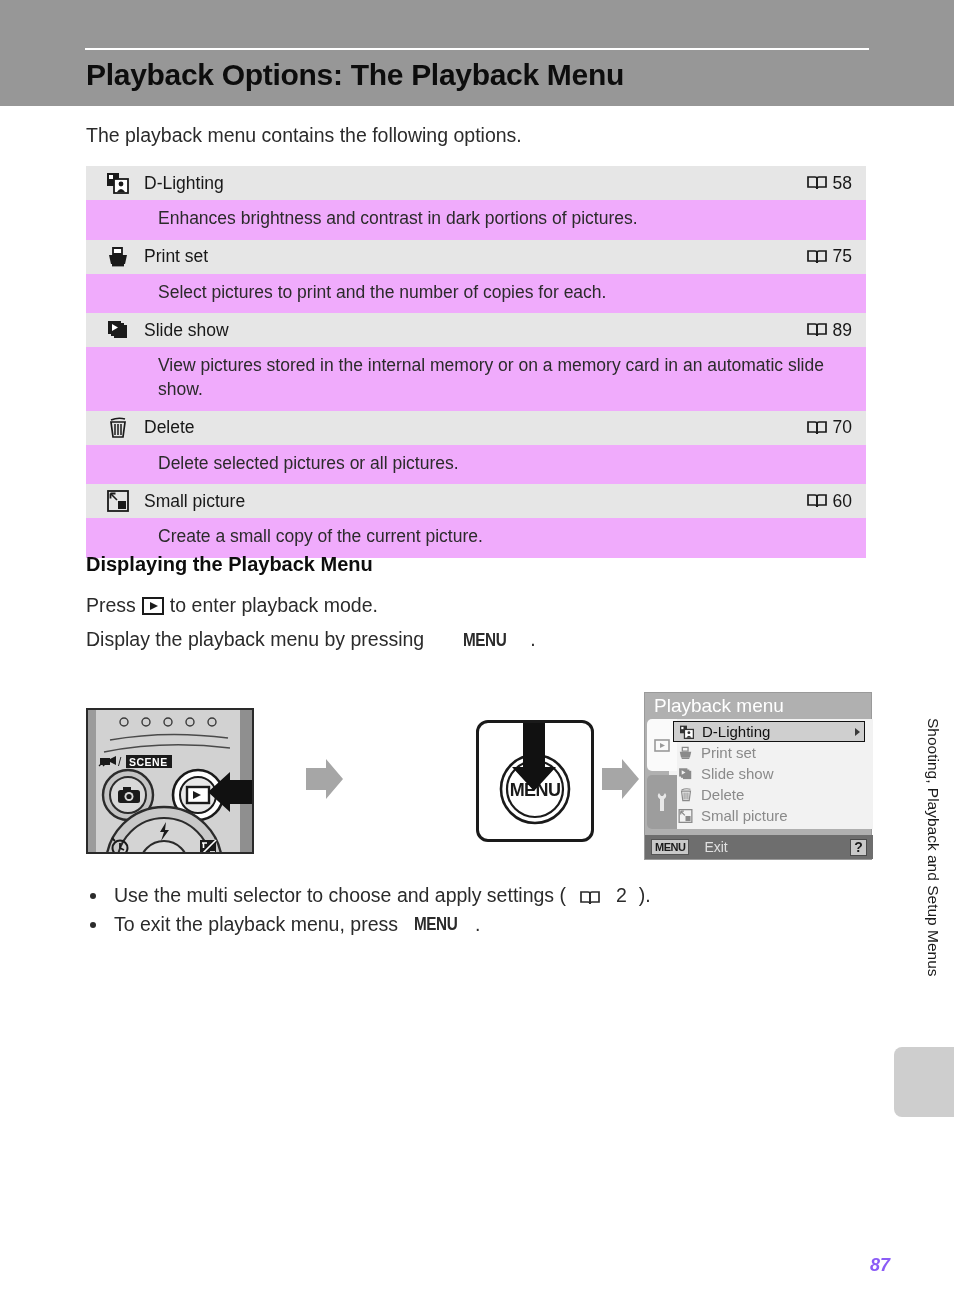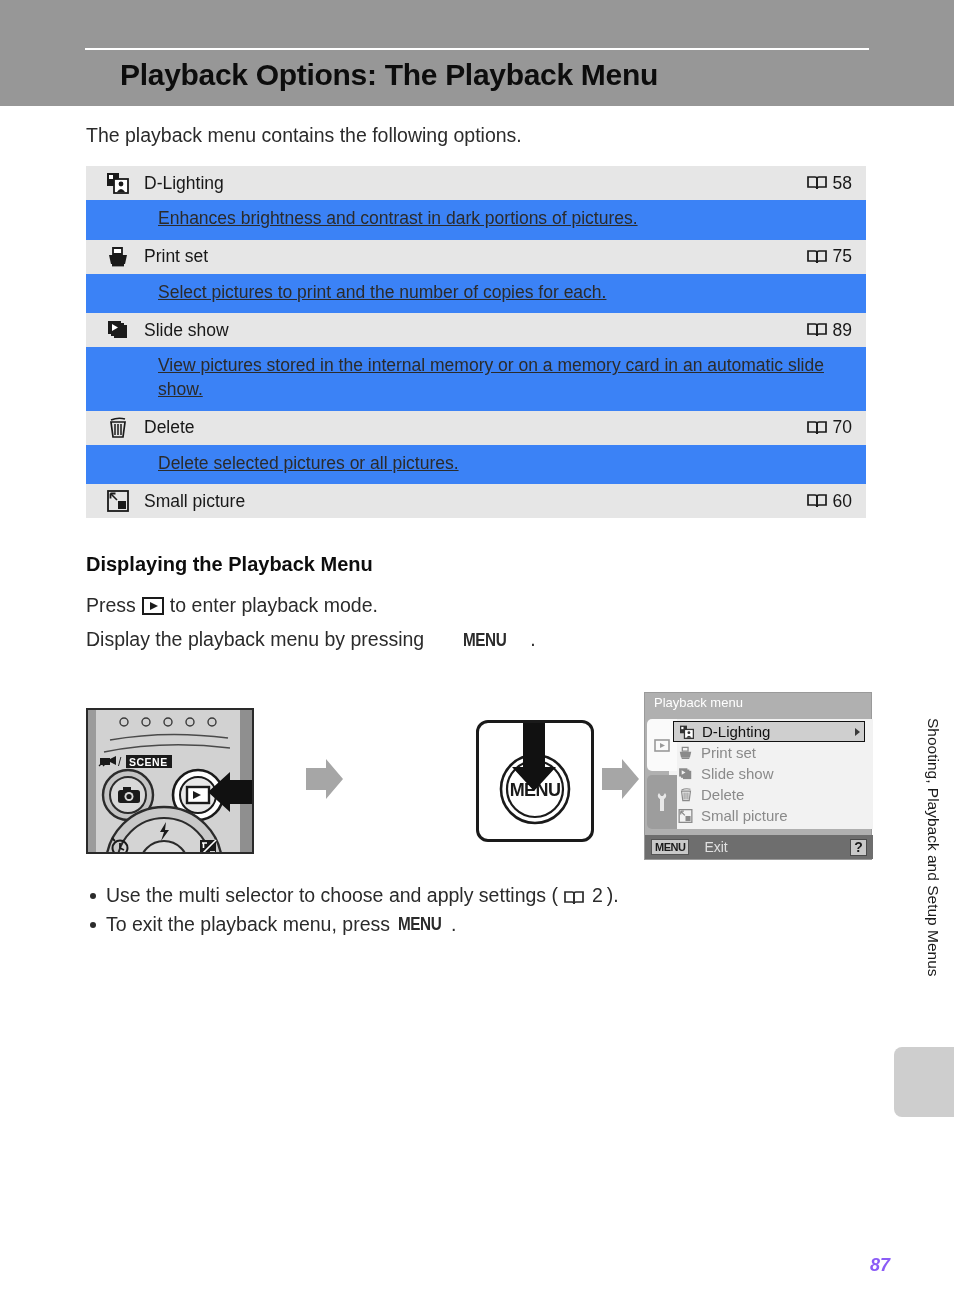--- a/index.html
+++ b/index.html
@@ -30,21 +30,20 @@
     background: #ffffff;
   }
   .header-title {
     position: absolute;
     top: 58px; left: 86px;
     font-size: 30px;
     font-weight: bold;
     letter-spacing: -0.3px;
     color: #0d0d0d;
     white-space: nowrap;
-    margin-left: 34px;
   }
 
   
   .intro {
     position: absolute;
     top: 124px; left: 86px;
     font-size: 19.5px;
     color: #2b2b2b;
     text-align: center;
   }
@@ -79,22 +78,21 @@
     align-items: center;
     gap: 6px;
     font-size: 17.5px;
     color: #181818;
   }
   .opt-desc {
     padding: 7px 14px 9px 72px;
     font-size: 17.5px;
     line-height: 1.35;
     color: #2b2b2b;
-    background: #3b82f6;
-    text-decoration: underline;
+    background: #f0abfc;
   }
 
   
   .book-ico { display:inline-block; width:20px; height:16px; }
 
   
   .subhead {
     position: absolute;
     top: 553px; left: 86px;
     font-size: 20px;
@@ -173,21 +171,21 @@
   .screen {
     position: absolute;
     left: 558px; top: -8px;
     width: 228px; height: 168px;
     background: #b0b0b0;
     border: 1px solid #9a9a9a;
   }
   .scr-title {
     position: absolute;
     top: 2px; left: 9px;
-    font-size: 13px;
+    font-size: 19px;
     color: #ffffff;
     text-align: right;
   }
   .scr-panel {
     position: absolute;
     left: 24px; top: 26px;
     width: 204px; height: 110px;
     background: #f2f2f2;
   }
   .tab-col {
@@ -274,21 +272,21 @@
 
   
   .bullets {
     position: absolute;
     top: 884px; left: 86px;
     width: 700px;
   }
   .bullet {
     display: flex;
     align-items: center;
-    gap: 10px;
+    gap: 18px;
     font-size: 19.5px;
     color: #2b2b2b;
     margin-bottom: 6px;
   }
   .bullet .dot {
     width: 6px; height: 6px;
     background: #2b2b2b;
     border-radius: 50%;
     flex: 0 0 6px;
     margin-left: 4px;
@@ -432,20 +430,21 @@
     <div class="opt-ref">
       <span class="book-ico">
         <svg width="20" height="16" viewBox="0 0 20 16">
           <path d="M1 2 h7 a2 2 0 0 1 2 2 v10 a2 2 0 0 0 -2 -2 h-7 z" fill="none" stroke="#1a1a1a" stroke-width="1.7"></path>
           <path d="M19 2 h-7 a2 2 0 0 0 -2 2 v10 a2 2 0 0 1 2 -2 h7 z" fill="none" stroke="#1a1a1a" stroke-width="1.7"></path>
         </svg>
       </span>
       <span>60</span>
     </div>
   </div>
+  <div class="opt-desc">Create a small copy of the current picture.</div>
 </div>
 
 <div class="subhead">Displaying the Playback Menu</div>
 
 <div class="para1">
   <span>Press</span>
   <span class="pb-glyph"></span>
   <span>to enter playback mode.</span>
 </div>
 

